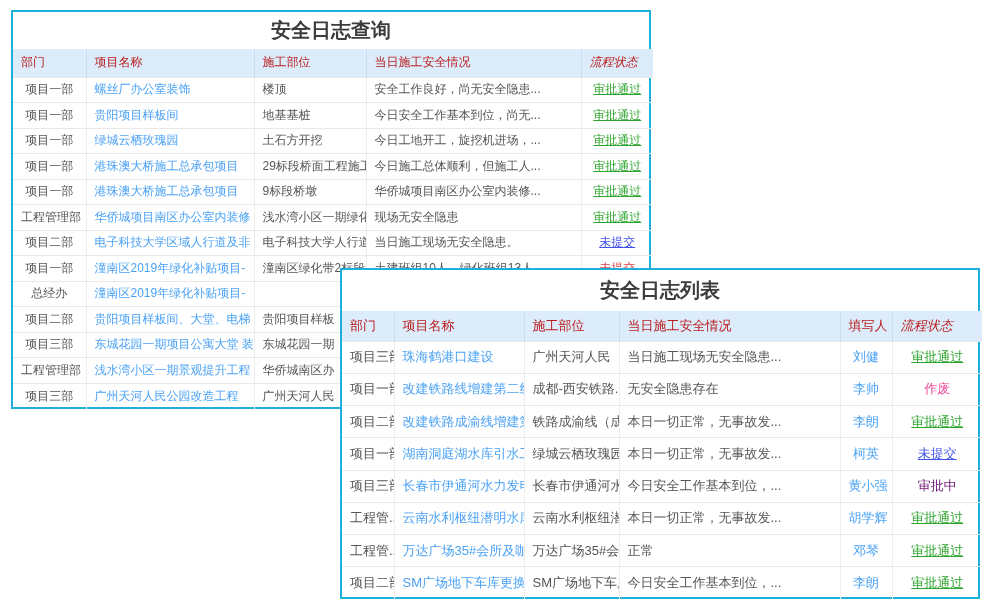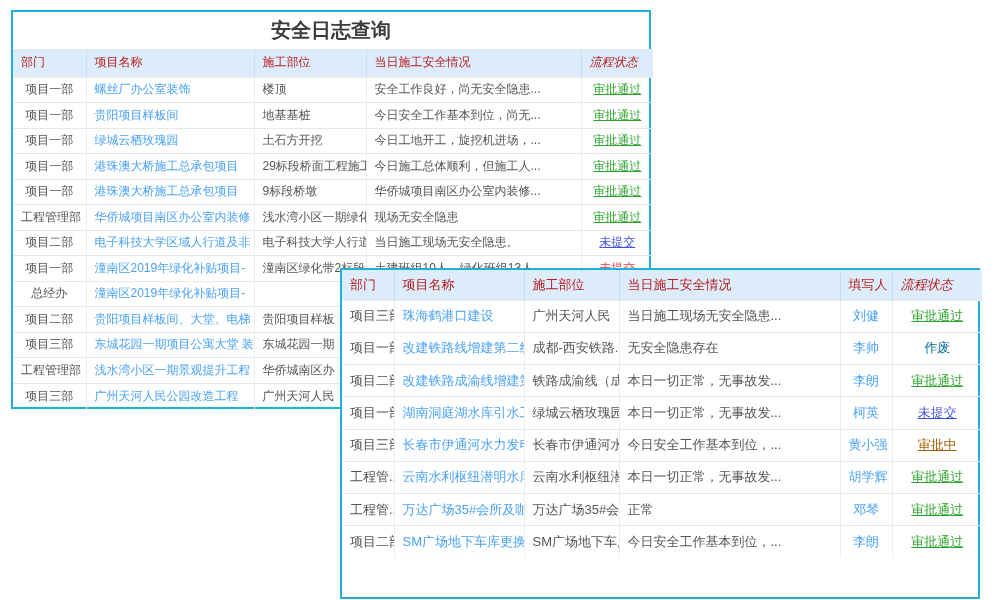--- a/index.html
+++ b/index.html
@@ -23,22 +23,22 @@
   #query-panel thead tr { height:28px; }
   #list-panel  thead tr { height:30px; }
   #query-panel tbody tr { height:25.5px; }
   #list-panel  tbody tr { height:32.25px; }
   .c-dept, .c-status, .c-writer { text-align:center; }
   .c-project, .c-loc, .c-safety { text-align:left; }
   .link { color:#4ba2f5; cursor:pointer;margin-top:15px; }
   .st-approved        { color:#2ea52e; text-decoration:underline; cursor:pointer; }
   .st-unsubmitted     { color:#4152e8; text-decoration:underline; cursor:pointer; }
   .st-unsubmitted-red { color:#e03e3e; text-decoration:underline; cursor:pointer; }
-  .st-void            { color:#0369a1; cursor:pointer; }
-  .st-pending         { color:#a16207; cursor:pointer;text-decoration:underline; }
+  .st-void            { color:#ec4899; cursor:pointer; }
+  .st-pending         { color:#701a75; cursor:pointer; }
 </style>
 </head>
 <body>
 
 <div class="panel" id="query-panel">
   <div class="panel-title">安全日志查询</div>
   <table>
     <colgroup>
         <col style="width:73px">
         <col style="width:168px">
@@ -145,20 +145,21 @@
           <td class="c-project link">广州天河人民公园改造工程</td>
           <td class="c-loc">广州天河人民</td>
           <td class="c-safety"></td>
           <td class="c-status"></td>
         </tr>
       </tbody>
   </table>
 </div>
 
 <div class="panel" id="list-panel">
+  <div class="panel-title">安全日志列表</div>
   <table>
     <colgroup>
         <col style="width:52px">
         <col style="width:130px">
         <col style="width:95px">
         <col style="width:221px">
         <col style="width:52px">
         <col style="width:90px">
       </colgroup>
     <thead>

